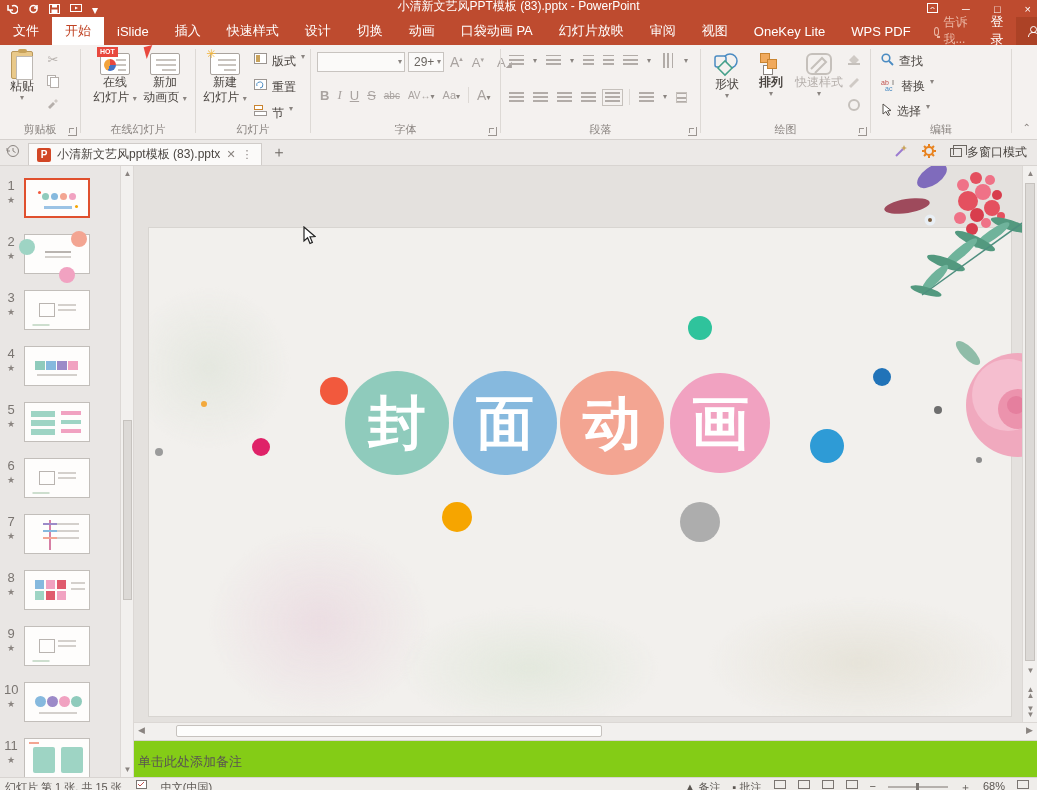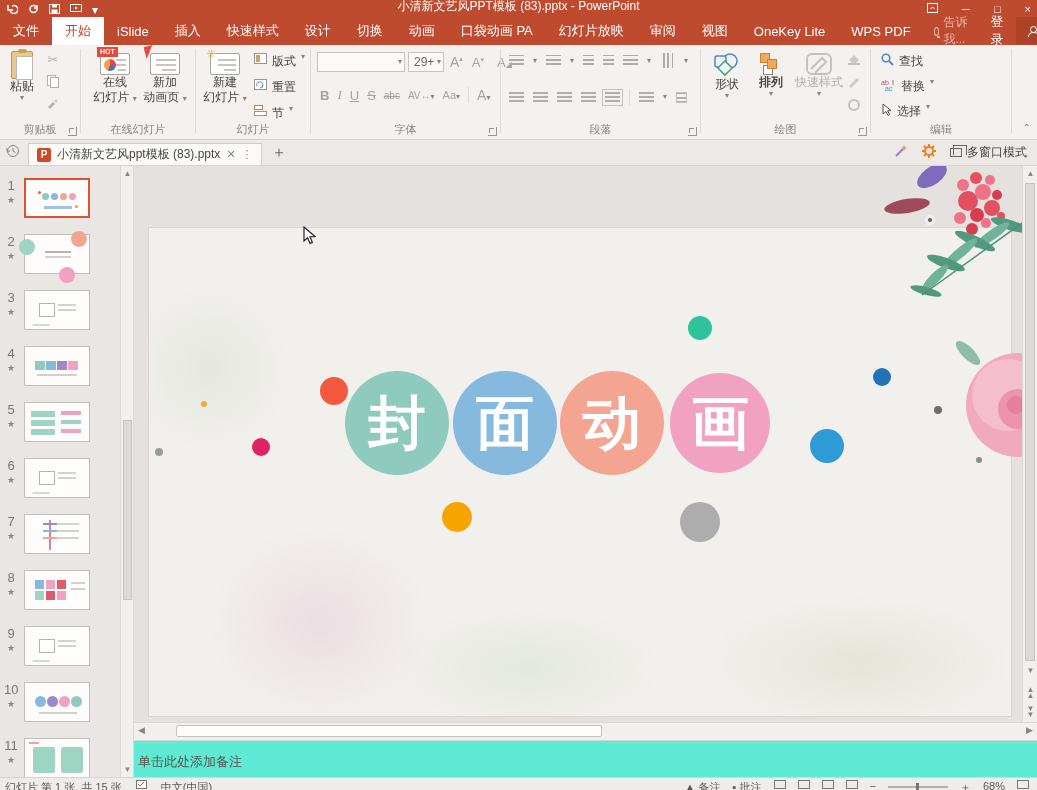--- a/index.html
+++ b/index.html
@@ -127,21 +127,21 @@
   .cursor { position:absolute; left:169px; top:60px; }
 
   
   .vscroll { position:absolute; left:1022px; top:166px; width:15px; height:556px; background:#F2F0EE; border-left:1px solid #DCD8D5; }
   .vscroll .thumb { position:absolute; left:2px; width:10px; background:#DCD9D6; border:1px solid #C6C2BE; }
   .hscroll { position:absolute; left:134px; top:722px; width:903px; height:18px; background:#F2F0EE; border-top:1px solid #DCD8D5; }
   .hscroll .thumb { position:absolute; top:2px; height:12px; background:#FDFDFC; border:1px solid #C6C2BE; border-radius:2px; }
   .harrow { position:absolute; top:2px; font-size:9px; color:#8A8480; }
 
   
-  .notes { position:absolute; left:134px; top:740px; width:903px; height:37px; background:#5eead4; border-top:1px solid #D8D5D1; }
+  .notes { position:absolute; left:134px; top:740px; width:903px; height:37px; background:#84cc16; border-top:1px solid #D8D5D1; }
   .notes .ph { position:absolute; left:4px; top:12px; font-size:13px; color:#5A5551; }
   .statusbar { position:absolute; left:0; top:777px; width:1037px; height:18px; background:#EFEDEA; border-top:1px solid #D8D4D1; overflow:hidden; display:flex; align-items:flex-start; font-size:11px; color:#5A5551;text-decoration:underline; }
   .statusbar > * { margin-top:2px; }
   .sb-left { display:flex; gap:14px; padding-left:5px; white-space:nowrap; }
   .sb-right { margin-left:auto; display:flex; gap:12px; align-items:flex-start; padding-right:8px; white-space:nowrap; }
   .vicon { width:12px; height:9px; border:1px solid #7A7571; display:inline-block; }
   .zoomtrack { width:60px; height:2px; background:#B5B0AC; margin-top:6px; position:relative; }
   .zoomtrack i { position:absolute; left:28px; top:-3px; width:3px; height:8px; background:#7A7571; }
 </style>
 </head>

